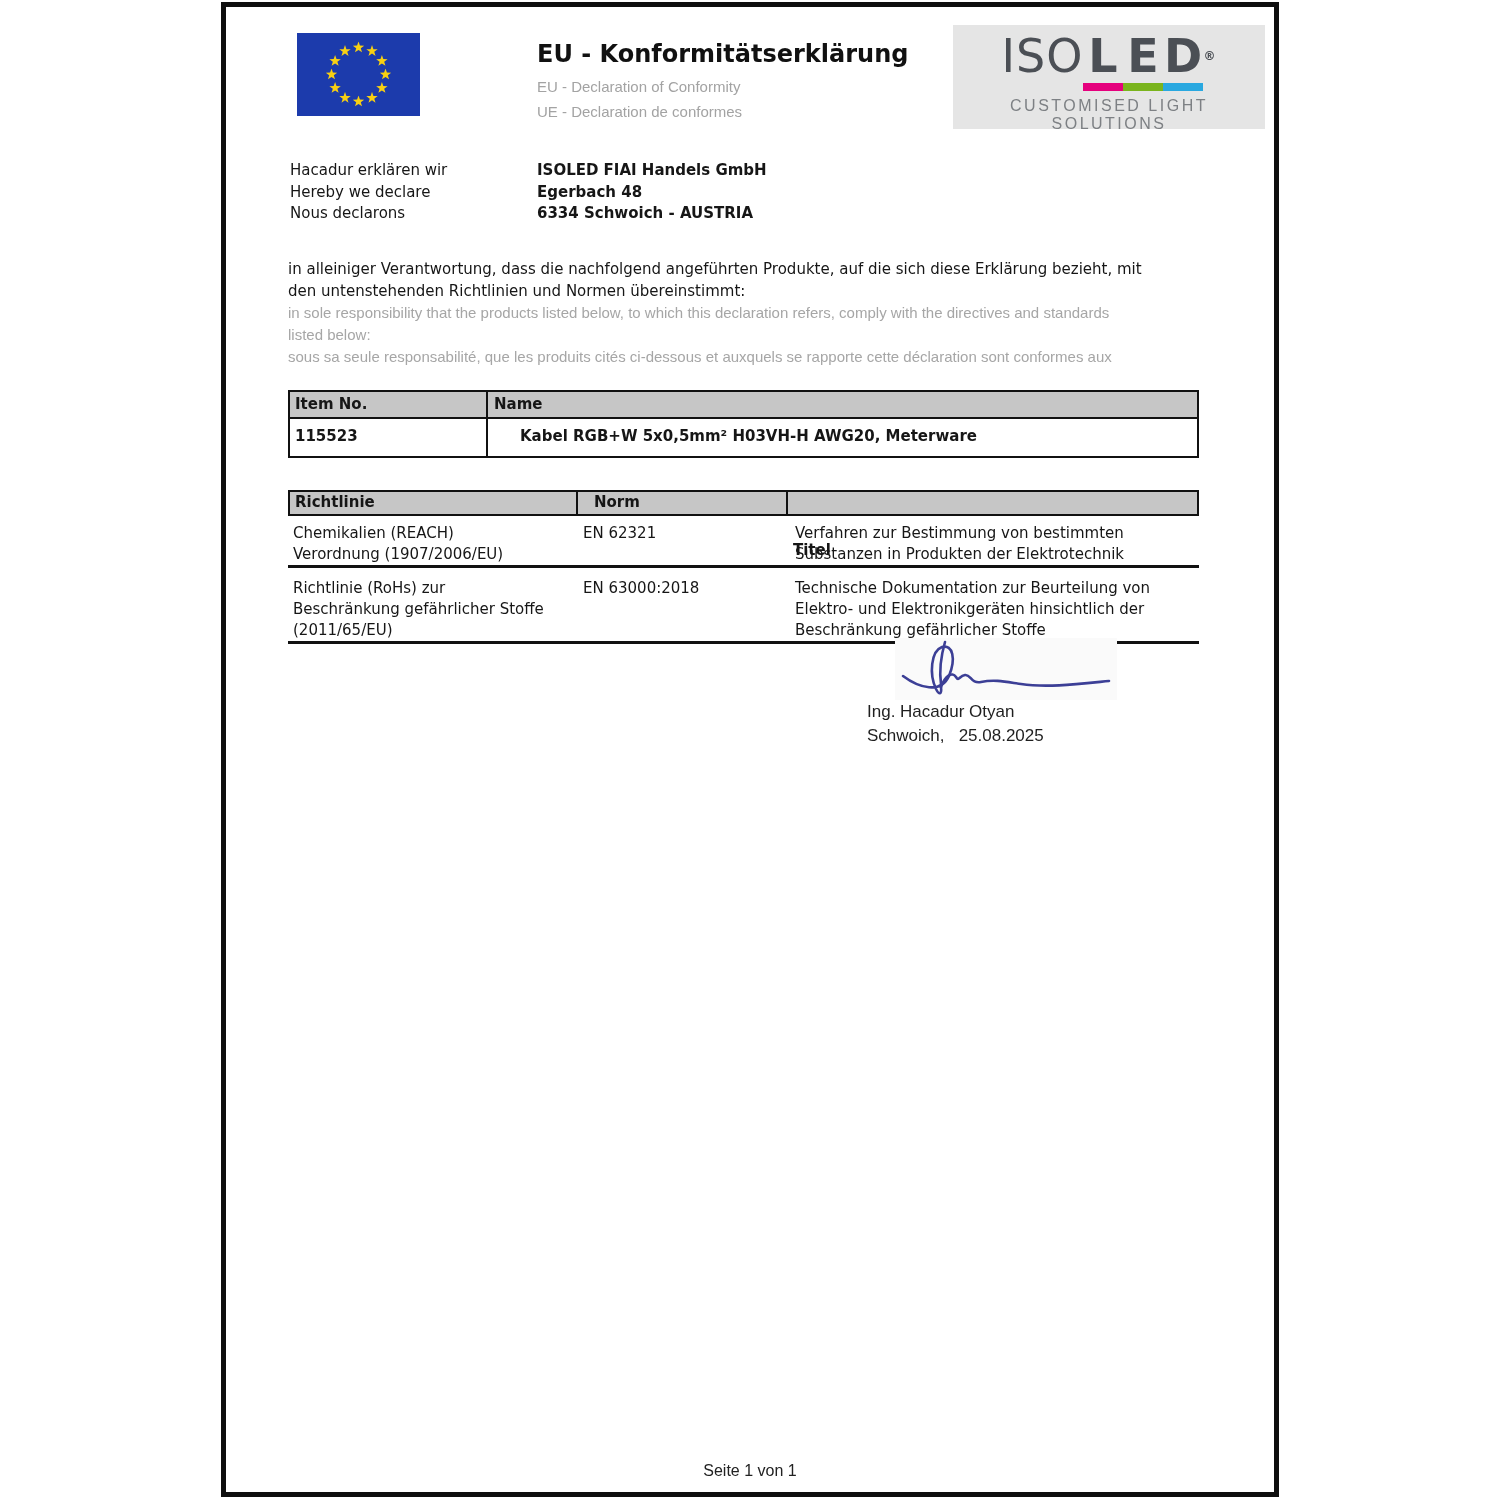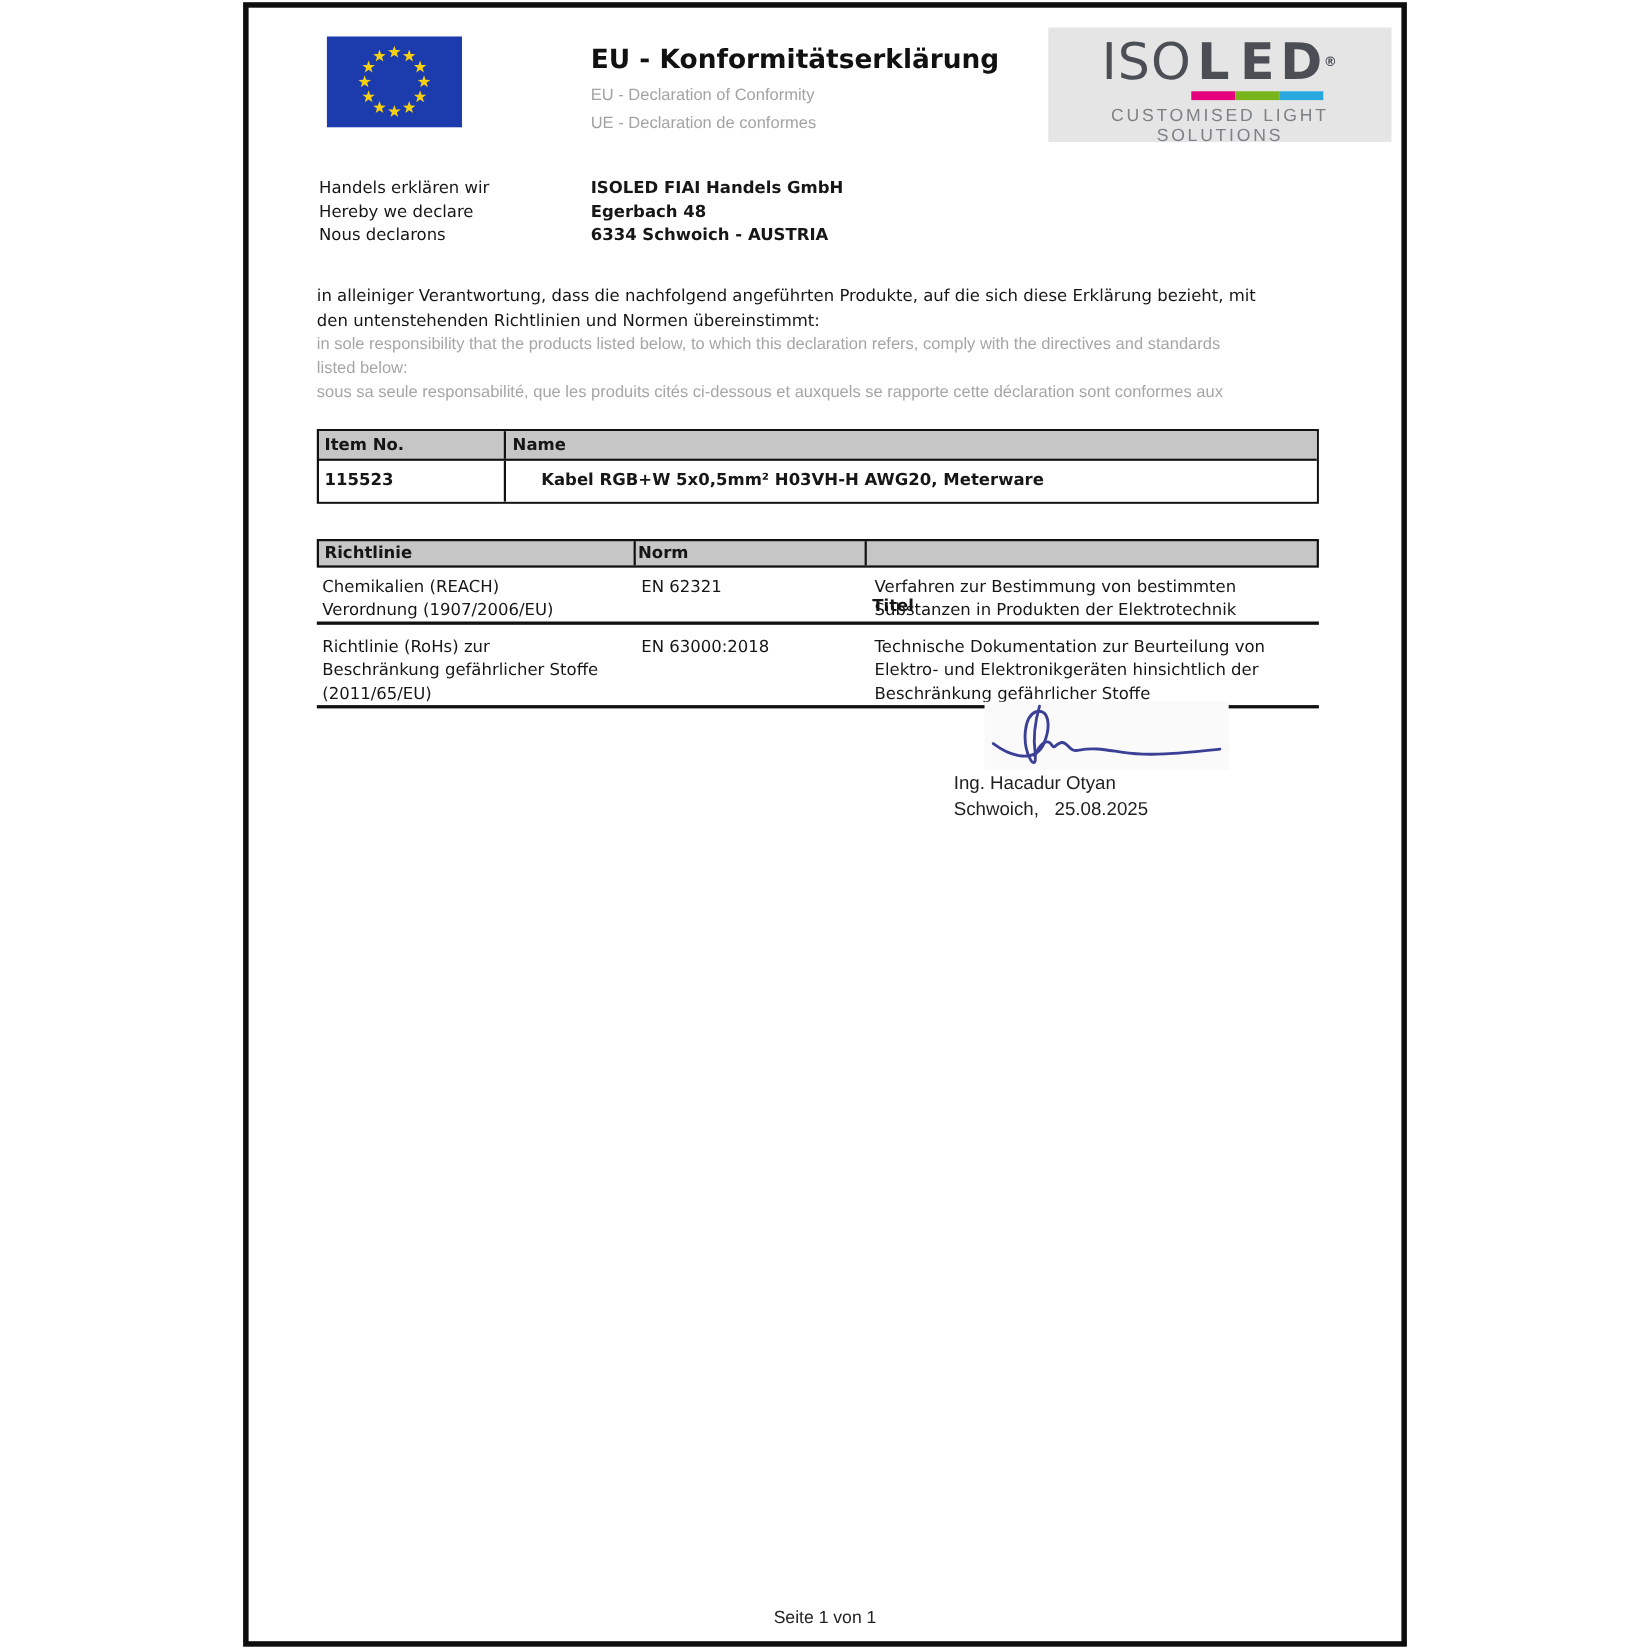--- a/index.html
+++ b/index.html
@@ -39,29 +39,29 @@
 
   
   .statement{position:absolute;left:62px;top:251px;font-size:15px;line-height:22px;}
   .statement .gray{color:#a6a6a6;font-family:"Liberation Sans",sans-serif;}
 
   
   .item-table{position:absolute;left:62px;top:383px;width:911px;border:2px solid #111;
               box-sizing:border-box;font-size:15px;font-weight:bold;}
   .item-header{display:flex;background:#c6c6c6;border-bottom:2px solid #111;height:25px;line-height:25px;}
   .item-row{display:flex;height:37px;line-height:34px;background:#fff;gap:26px;}
-  .col-itemno{width:170px;border-right:2px solid #111;padding-left:5px;box-sizing:border-box;flex:none;}
+  .col-itemno{width:198px;border-right:2px solid #111;padding-left:5px;box-sizing:border-box;flex:none;}
   .col-name{flex:1;padding-left:6px;}
 
   
   .dir-header{position:absolute;left:62px;top:483px;width:911px;height:26px;background:#c6c6c6;
               border:2px solid #111;box-sizing:border-box;display:flex;font-size:15px;font-weight:bold;
               line-height:21px;}
   .dh1{width:288px;border-right:2px solid #111;padding-left:5px;box-sizing:border-box;flex:none;}
-  .dh2{width:210px;border-right:2px solid #111;padding-left:2px;box-sizing:border-box;flex:none;}
+  .dh2{width:210px;border-right:2px solid #111;padding-left:16px;box-sizing:border-box;flex:none;}
   .dh3{flex:1;padding-left:5px;margin-top:48px;}
 
   
   .dir-body{position:absolute;left:62px;top:506px;width:911px;font-size:15px;line-height:21px;}
   .dir-row{display:grid;grid-template-columns:290px 212px 1fr;padding:10px 0 0 0;
            border-bottom:3px solid #111;}
   .dir-cell{padding-left:5px;}
 
   
   .sig-image{position:absolute;left:669px;top:631px;width:222px;height:62px;background:#fafafa;}
@@ -123,21 +123,21 @@
           <span class="led-letter">
             <span>D</span>
             <i class="bar bar-d"></i>
           </span>
           <span class="logo-reg">®</span>
       </div>
       <div class="logo-tagline">CUSTOMISED LIGHT SOLUTIONS</div>
     </div>
 
     <div class="declare-labels">
-      <div>Handels erklären wir</div>
+      <div>Hacadur erklären wir</div>
       <div>Hereby we declare</div>
       <div>Nous declarons</div>
     </div>
     <div class="declare-company">
       <div>ISOLED FIAI Handels GmbH</div>
       <div>Egerbach 48</div>
       <div>6334 Schwoich - AUSTRIA</div>
     </div>
 
     <div class="statement">

